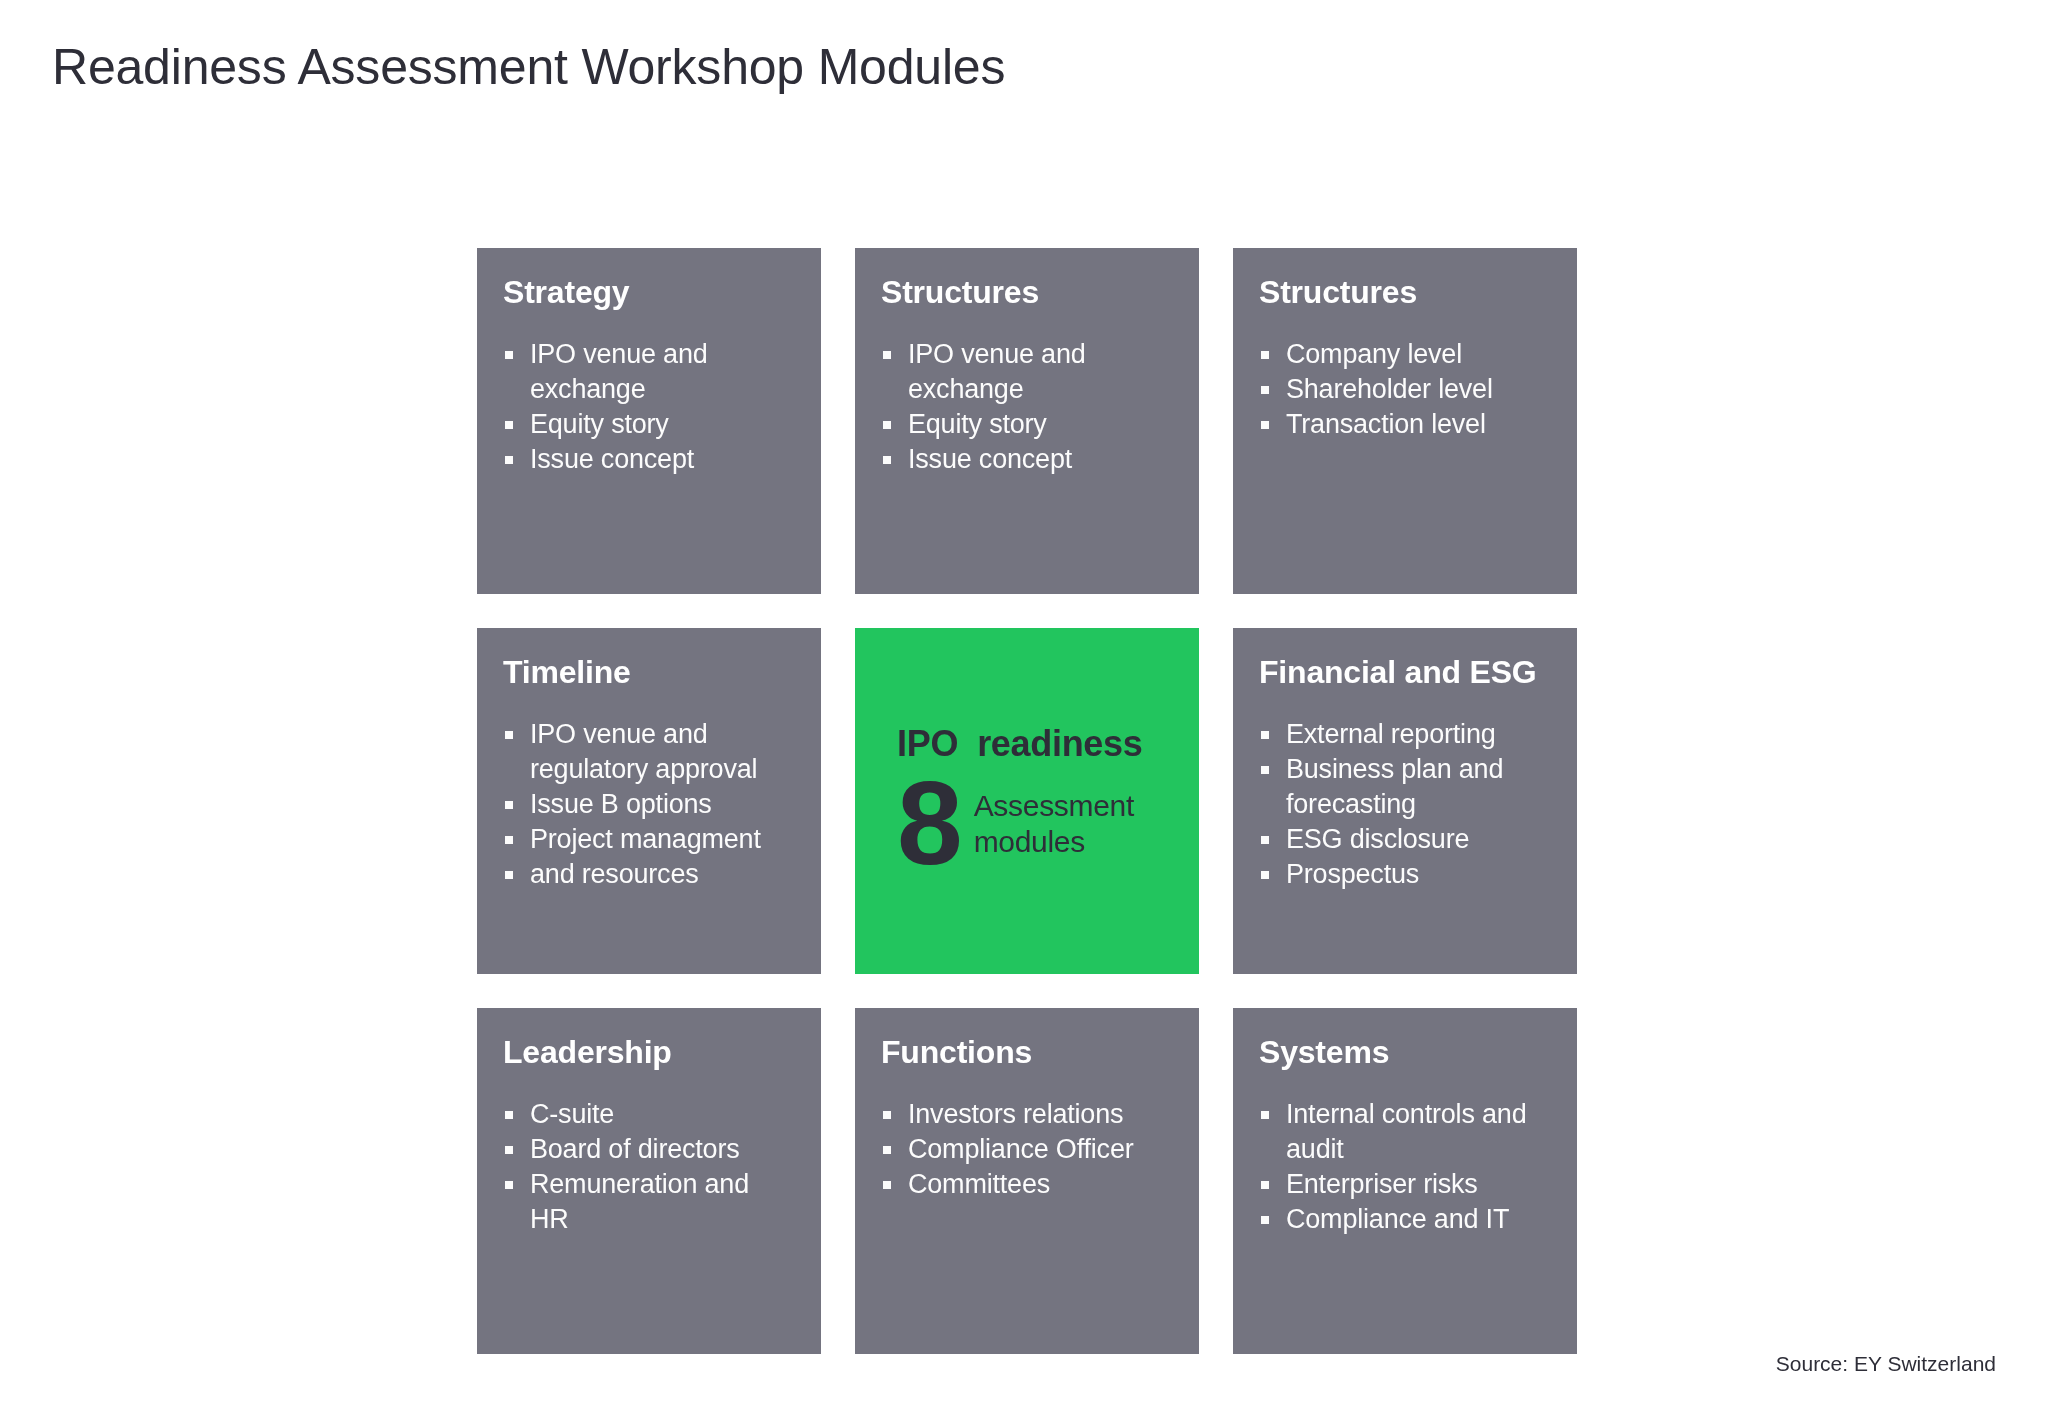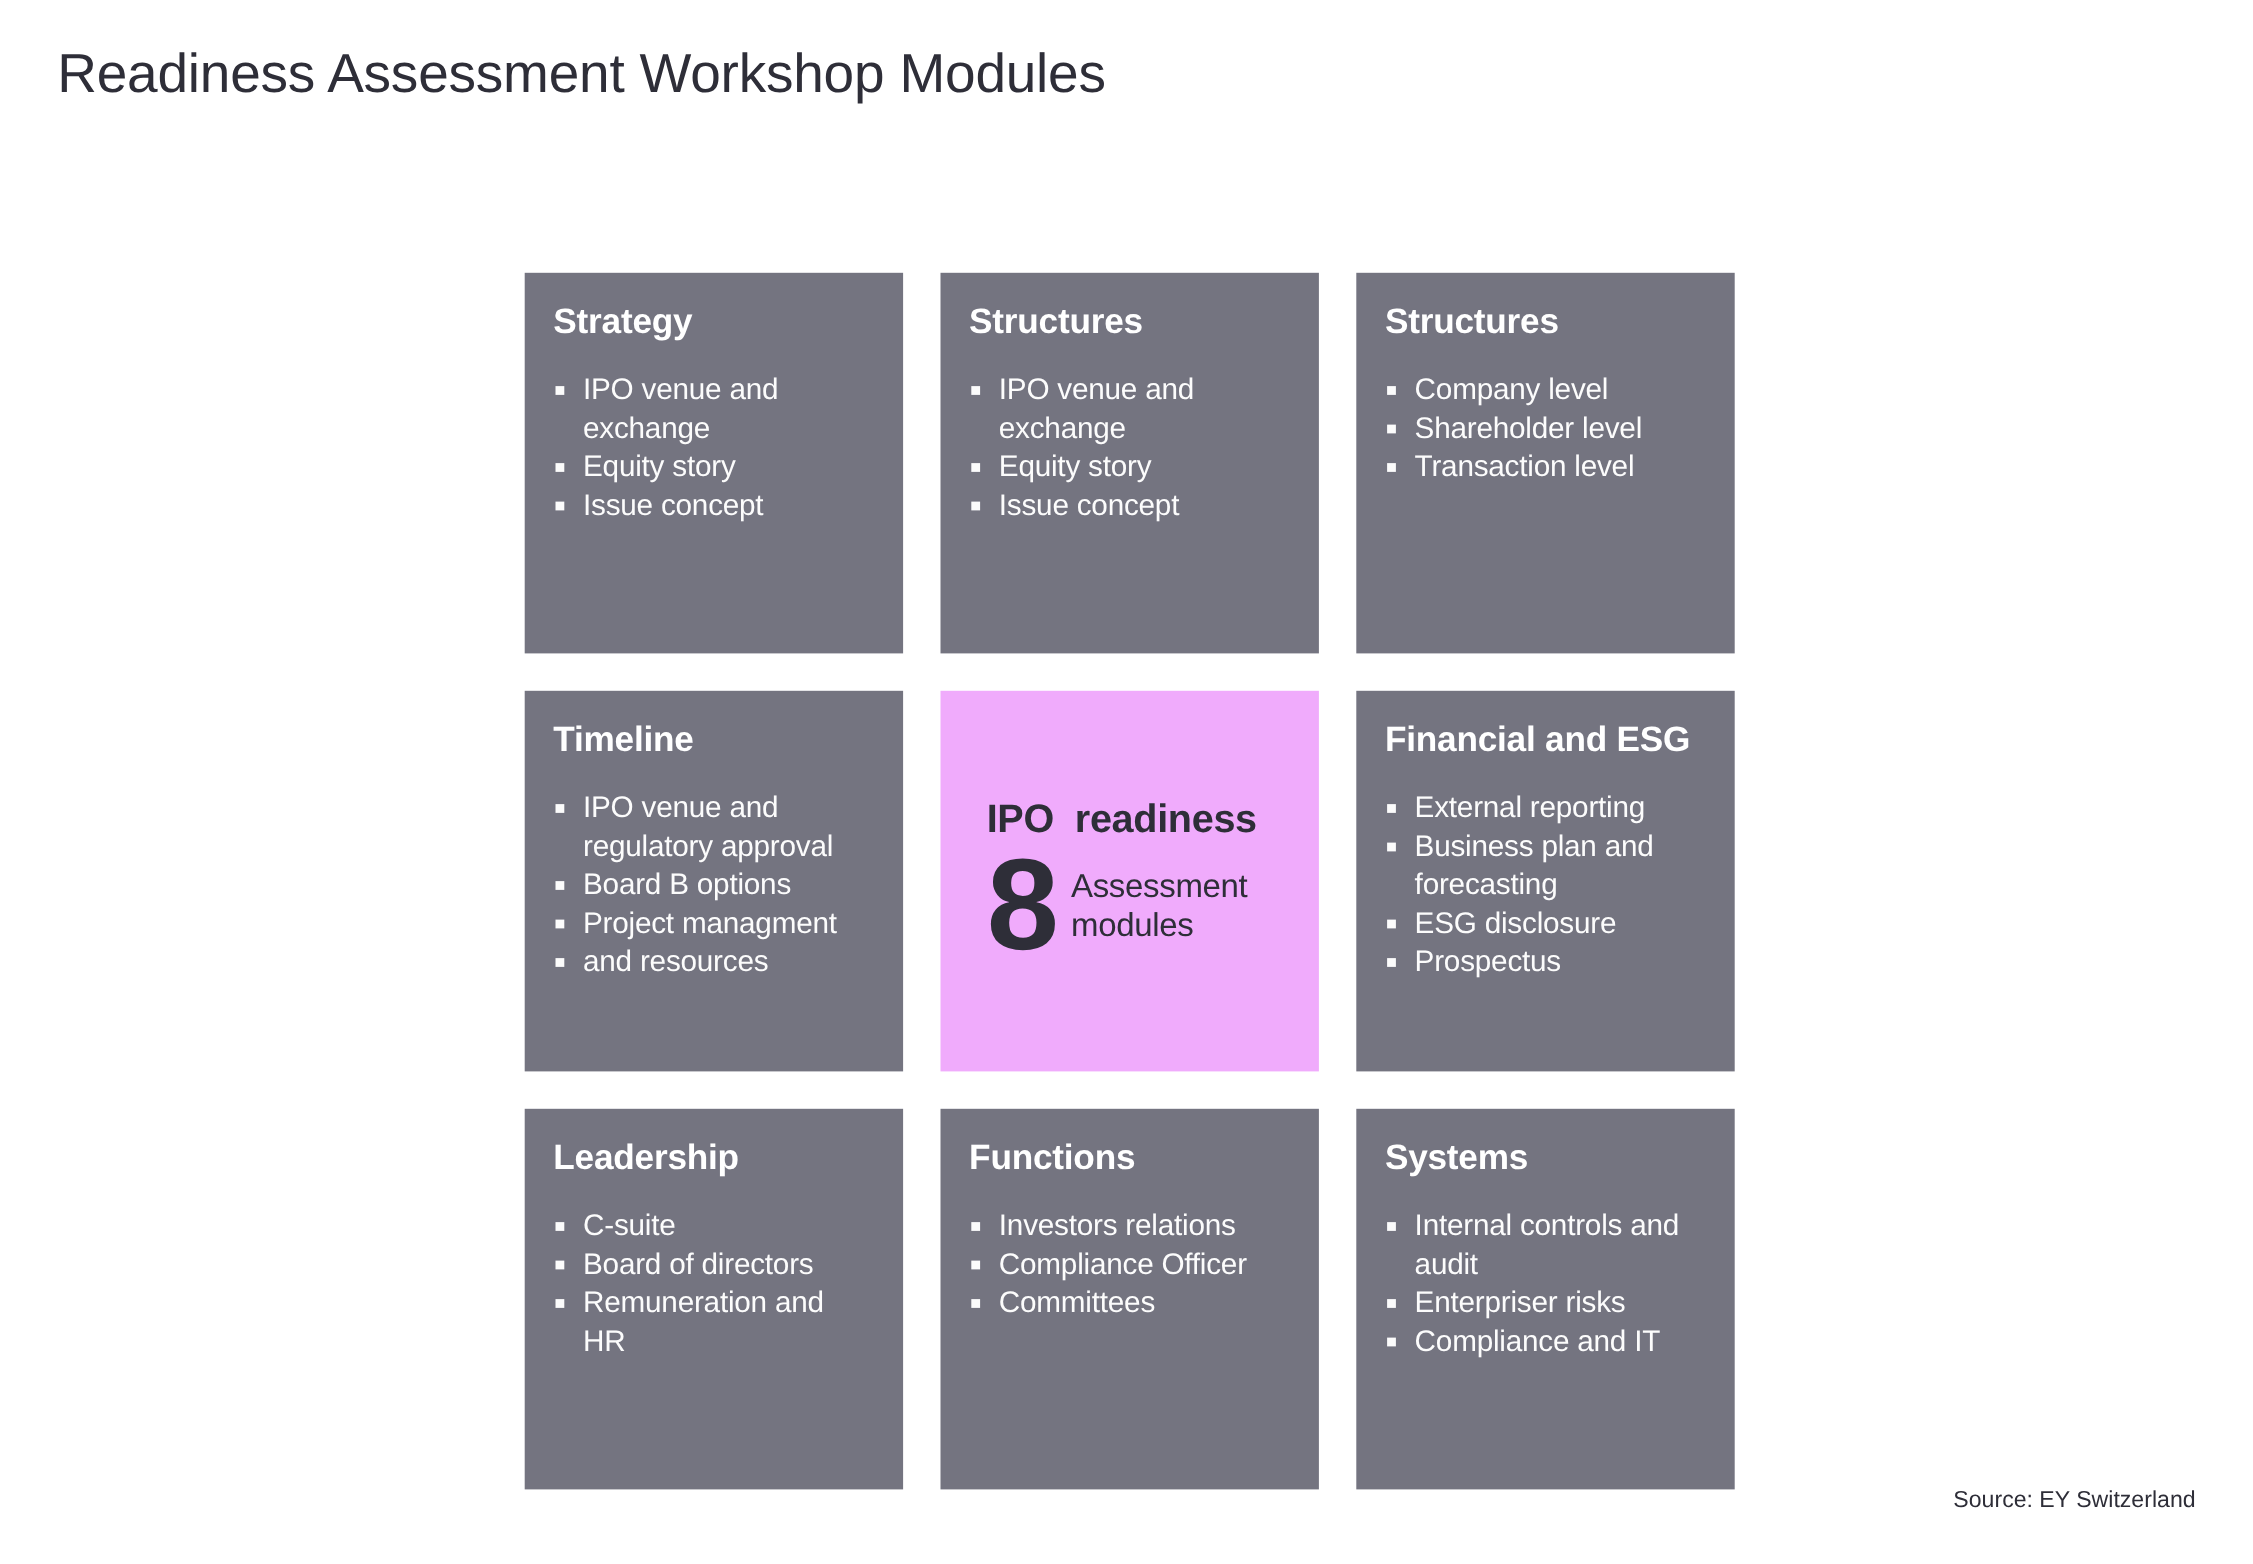--- a/index.html
+++ b/index.html
@@ -50,21 +50,21 @@
     letter-spacing: -0.2px;
   }
   .bullet-sq {
     position: absolute; left: 2px; top: 14px;
     width: 8px; height: 8px; background: #fcfcfc;
     display: inline-block;
   }
 
   
   .card-center {
-    background: #f0abfc;
+    background: #22c55e;
     padding: 95px 20px 0 42px;
     color: #2e2e38;
   }
   .center-heading {
     display: flex; gap: 19px;
     font-size: 36px; font-weight: 700; color: #2e2e38;
     margin-bottom: 10px; letter-spacing: -0.3px;
   }
   .center-row { display: flex; align-items: center; }
   .big-number {
@@ -118,21 +118,21 @@
         <li><span class="bullet-sq"></span><span>Company level</span></li>
         <li><span class="bullet-sq"></span><span>Shareholder level</span></li>
         <li><span class="bullet-sq"></span><span>Transaction level</span></li>
       </ul>
     </div>
 
     <div class="card">
       <h3>Timeline</h3>
       <ul>
         <li><span class="bullet-sq"></span><span>IPO venue and regulatory approval</span></li>
-        <li><span class="bullet-sq"></span><span>Board B options</span></li>
+        <li><span class="bullet-sq"></span><span>Issue B options</span></li>
         <li><span class="bullet-sq"></span><span>Project managment</span></li>
         <li><span class="bullet-sq"></span><span>and resources</span></li>
       </ul>
     </div>
 
     <div class="card card-center">
       <div class="center-heading">
         <span>IPO</span>
         <span>readiness</span>
       </div>

